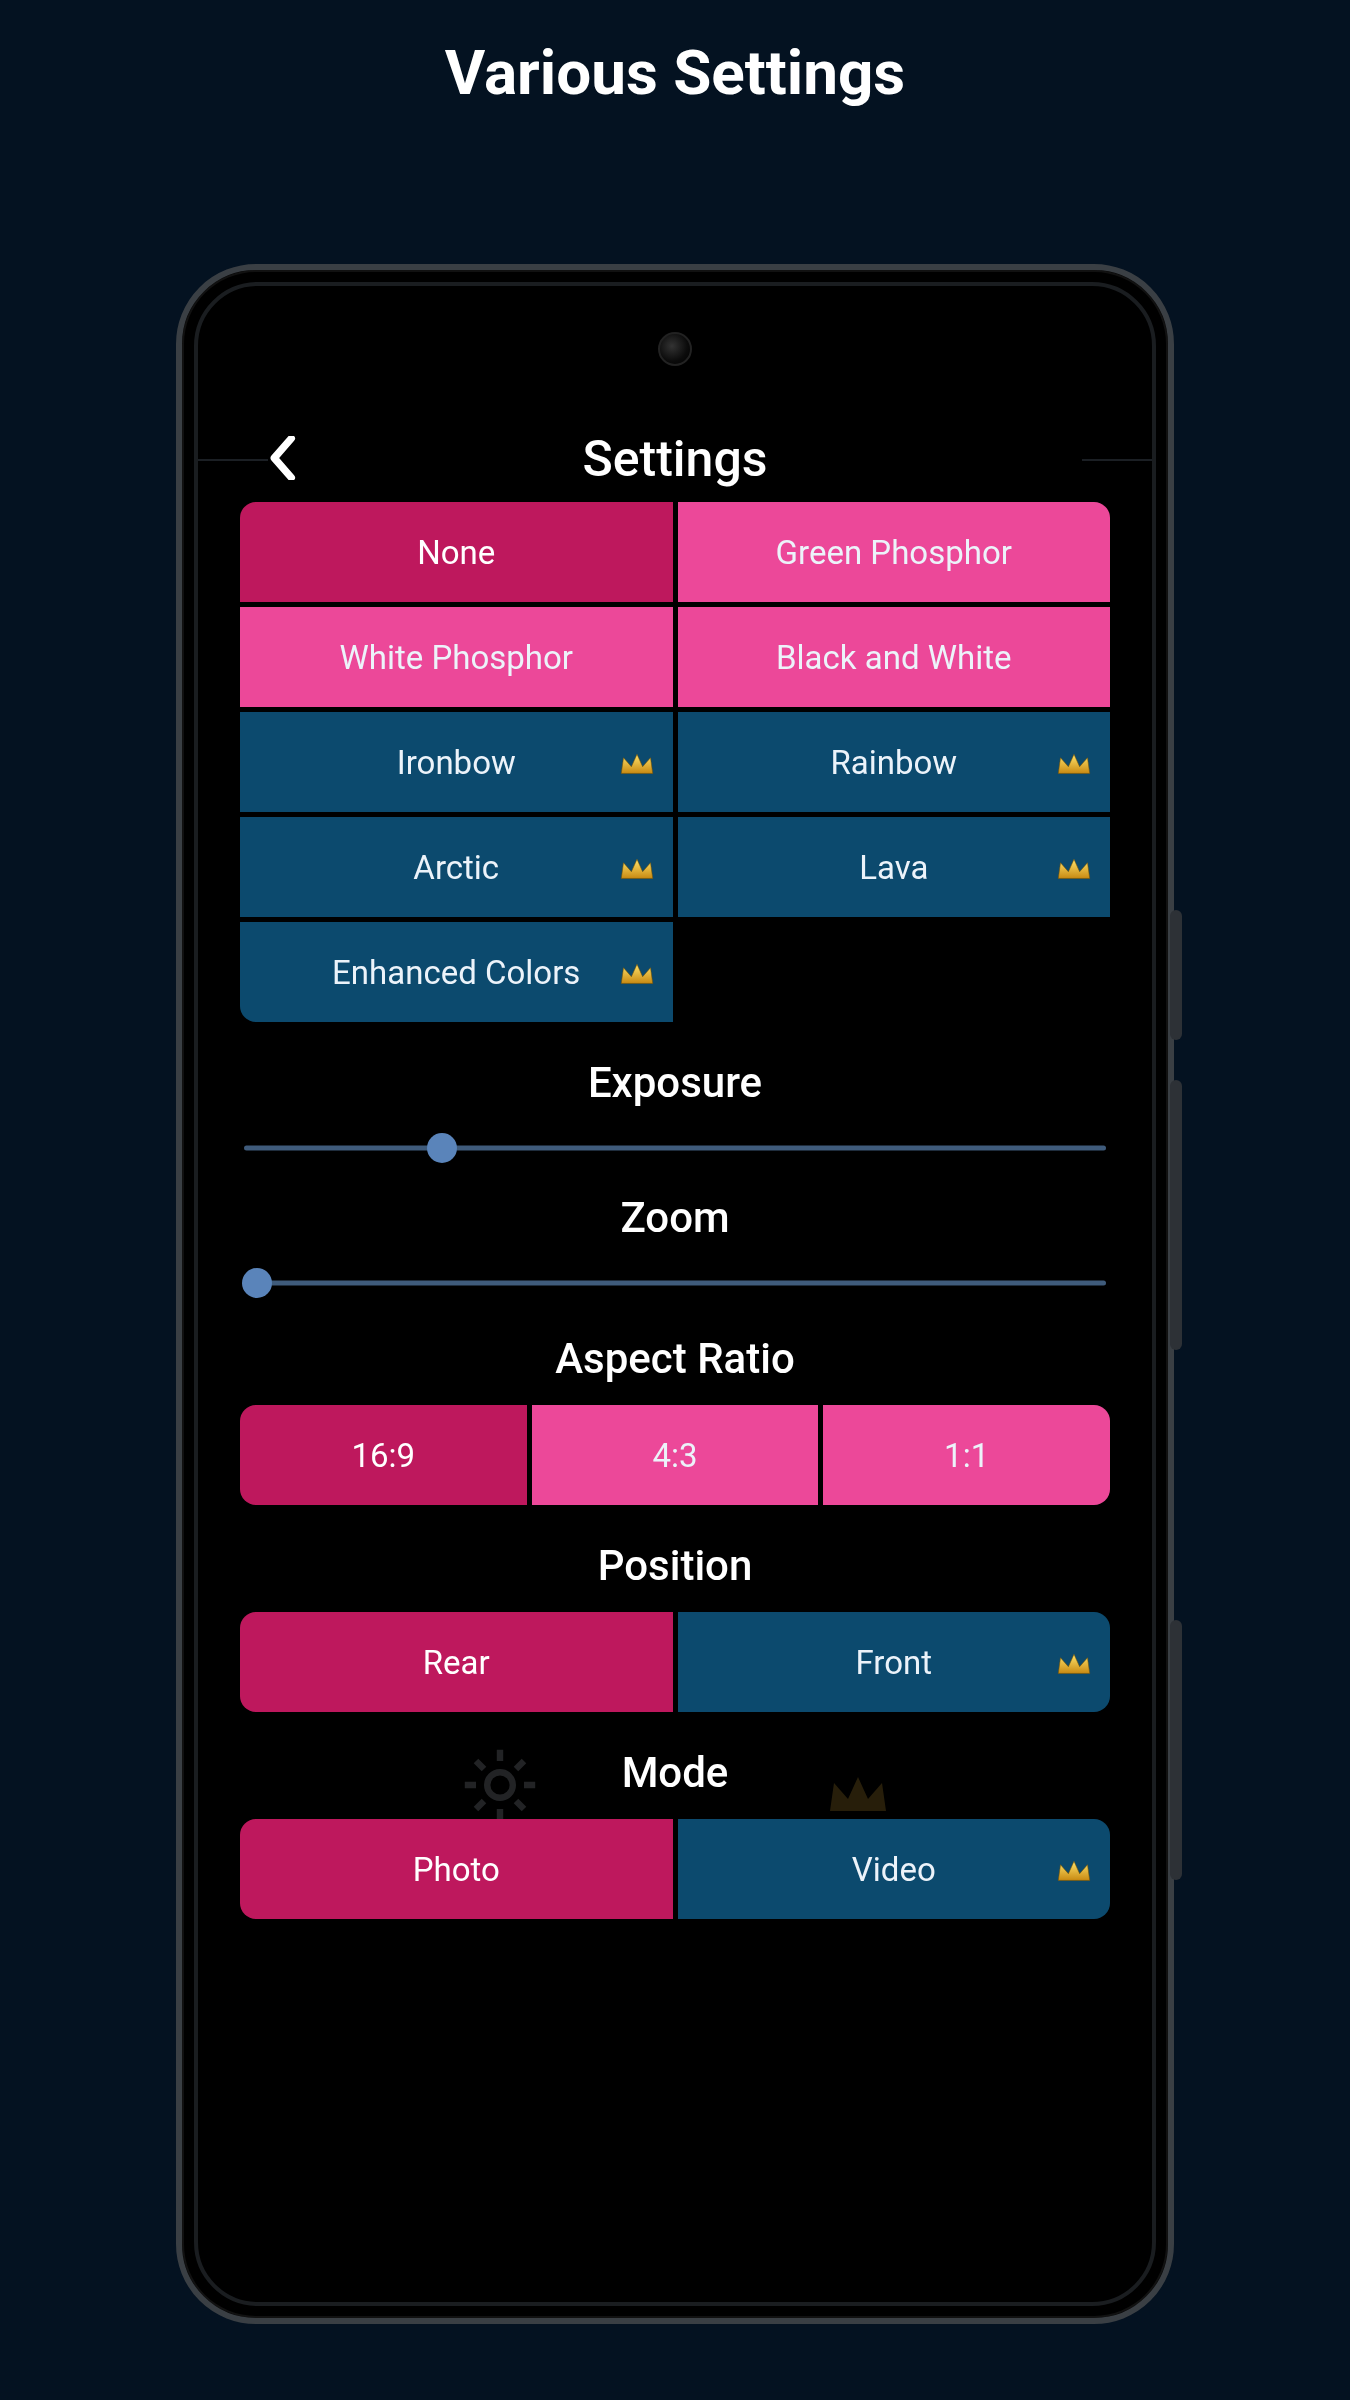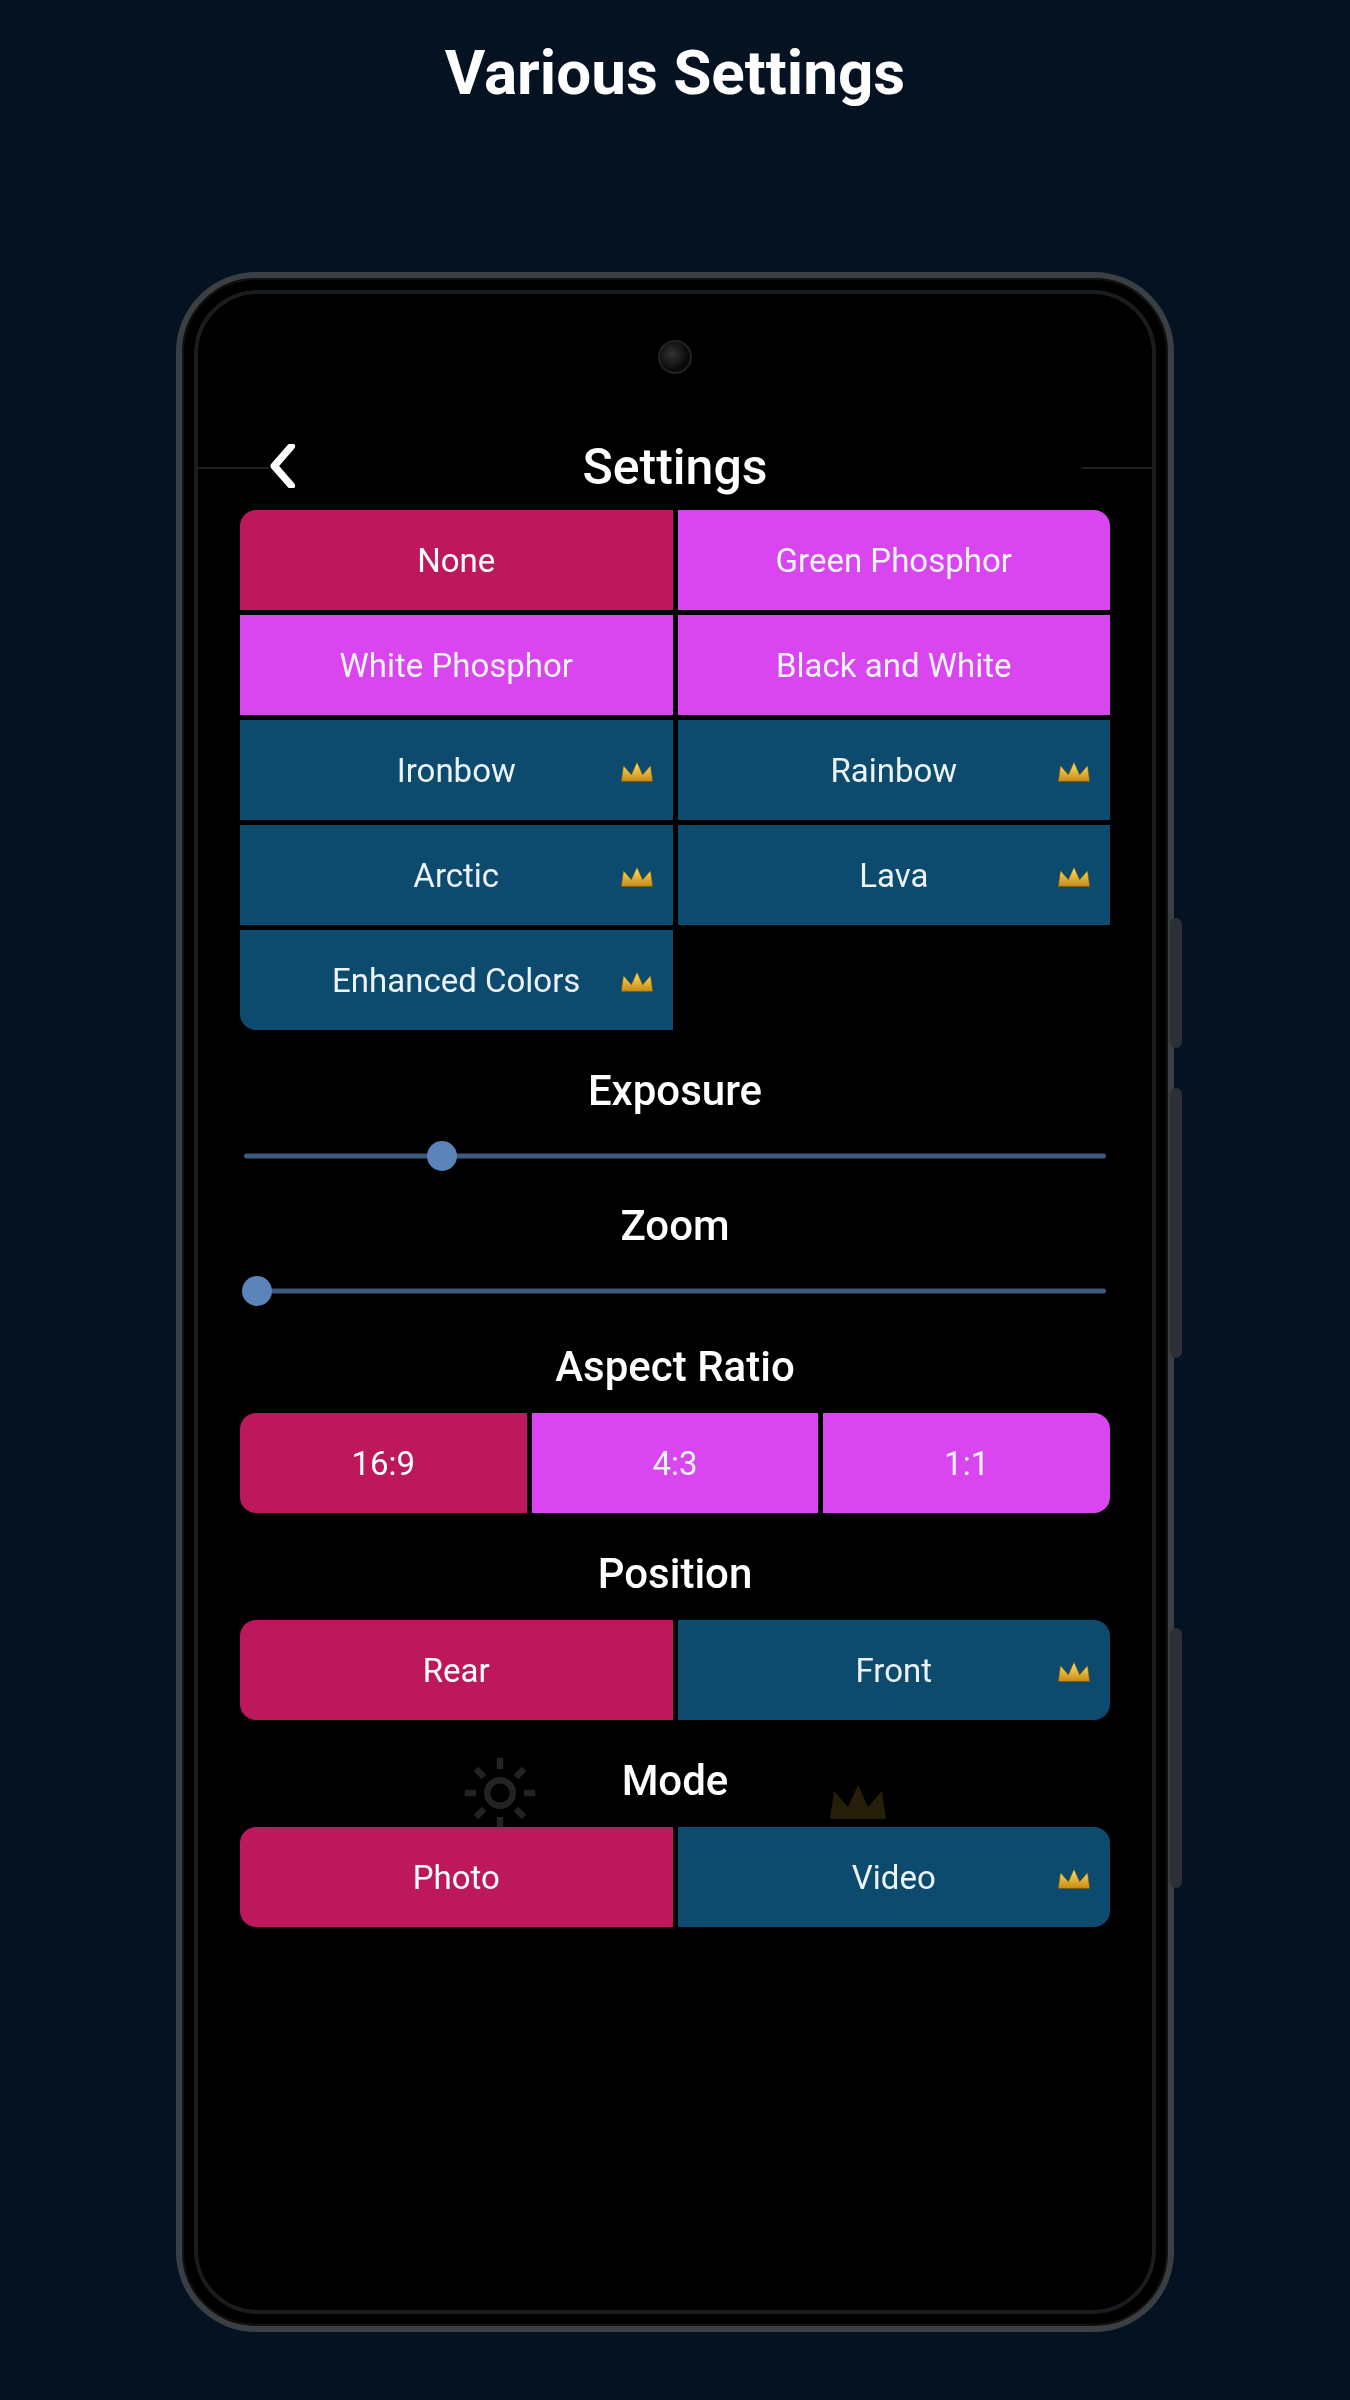--- a/index.html
+++ b/index.html
@@ -13,21 +13,21 @@
   .page-title {
     color: #fff;
     text-align: center;
     font-size: 62px;
     font-weight: 700;
     padding-top: 36px;
   }
   .phone-frame {
     position: absolute;
     left: 176px;
-    top: 272px;
+    top: 264px;
     width: 998px;
     height: 2060px;
     border-radius: 80px;
     background: #000;
     border: 6px solid #3a3f44;
     box-shadow: 0 0 0 2px #111 inset;
     padding: 12px;
   }
   .phone-bezel {
     width: 100%;
@@ -124,21 +124,21 @@
     height: 100px;
     display: flex;
     align-items: center;
     justify-content: center;
     font-size: 33px;
     font-weight: 400;
     color: #ecf3fa;
     cursor: pointer;
   }
   .opt.selected { background: #be185d; color:#fff; }
-  .opt.unselected { background: #d946ef; }
+  .opt.unselected { background: #ec4899; }
   .opt.premium { background: #0c4a6e; }
   .crown {
     position: absolute;
     right: 18px;
     top: 50%;
     transform: translateY(-52%);
     width: 36px;
     height: 28px;
   }
   .crown svg { width:100%; height:100%; }

